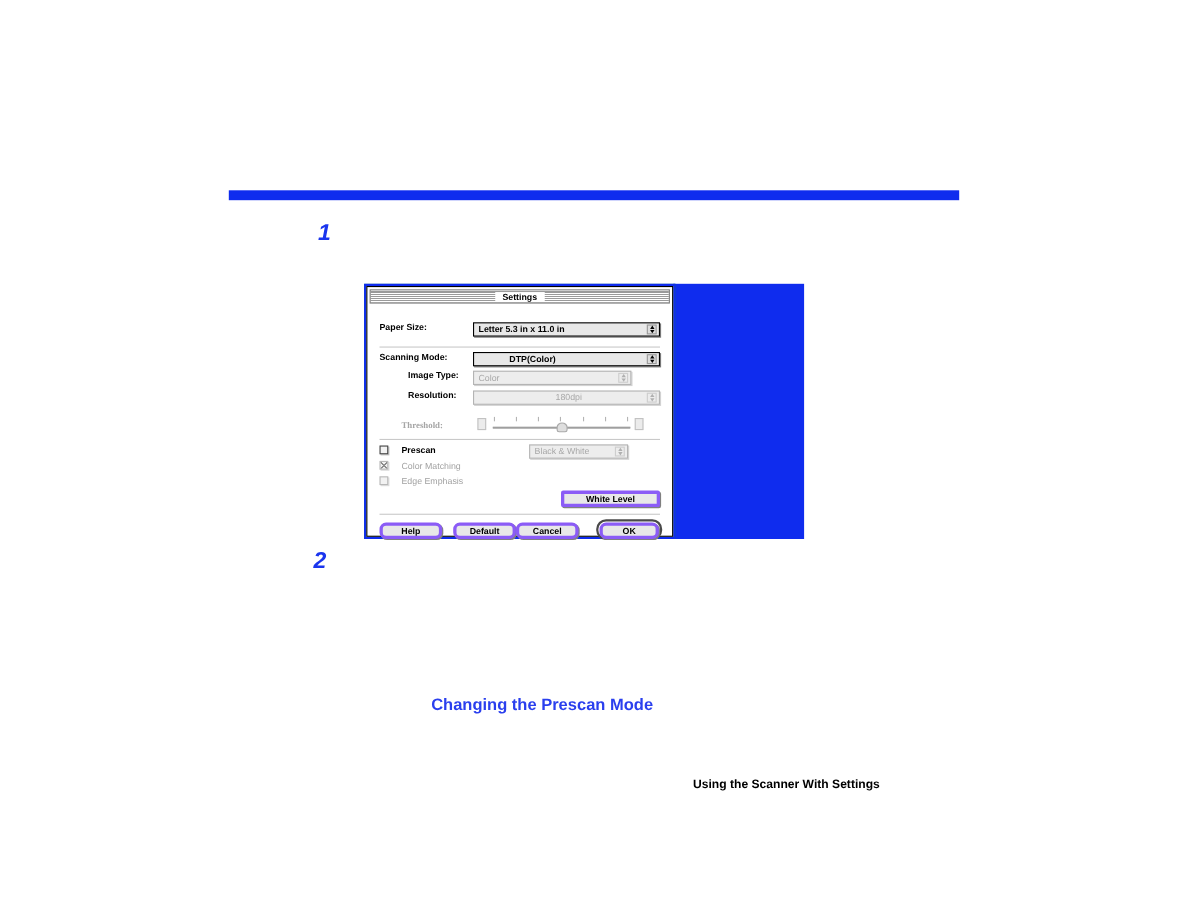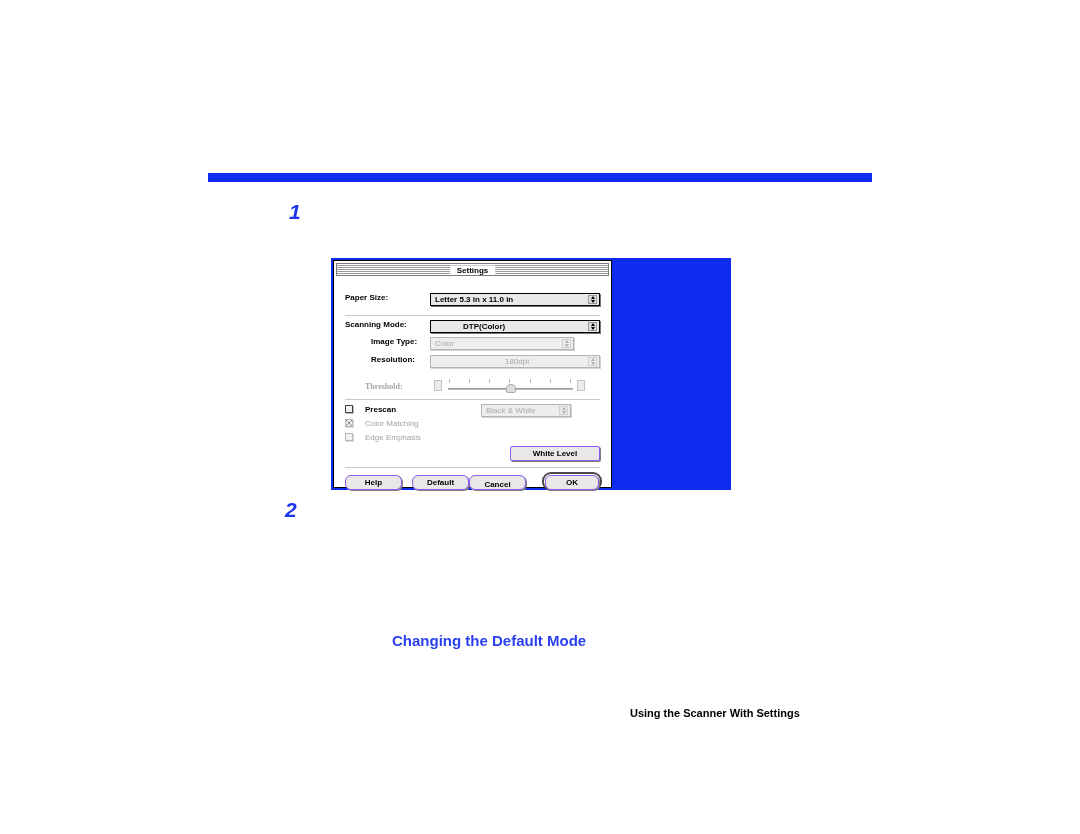--- a/index.html
+++ b/index.html
@@ -252,21 +252,21 @@
       linear-gradient(45deg, transparent 43%, #8d8d8d 43%, #8d8d8d 57%, transparent 57%),
       linear-gradient(-45deg, transparent 43%, #8d8d8d 43%, #8d8d8d 57%, transparent 57%);
   }
   .cbox-label { font-size: 8px; font-weight: bold; white-space: nowrap; }
   .cbox-label.disabled { color: #a2a2a2; font-weight: normal; }
 
   
   .pushbtn {
     position: absolute;
     height: 15px;
-    border: 1px solid #8b5cf6;
+    border: 3px solid #8b5cf6;
     border-radius: 6px;
     background: #e8e8e8;
     box-shadow: 1px 1px 0 #808080;
     box-sizing: border-box;
     display: flex;
     align-items: center;
     justify-content: center;
     font-size: 8px;
     font-weight: bold;
     color: #000000;
@@ -431,17 +431,17 @@
         </div>
         <div class="default-ring" style="left:208px; top:196px; width:60px; height:19px;"></div>
         <div class="pushbtn" style="left:211px; top:199px; width:54px;">
           <span>OK</span>
         </div>
 
       </div>
     </div>
   </div>
 
-  <div id="section-title">Changing the Default Mode</div>
+  <div id="section-title">Changing the Prescan Mode</div>
 
   <div id="footer-text">Using the Scanner With Settings</div>
 
 </div>
 
 </body></html>

